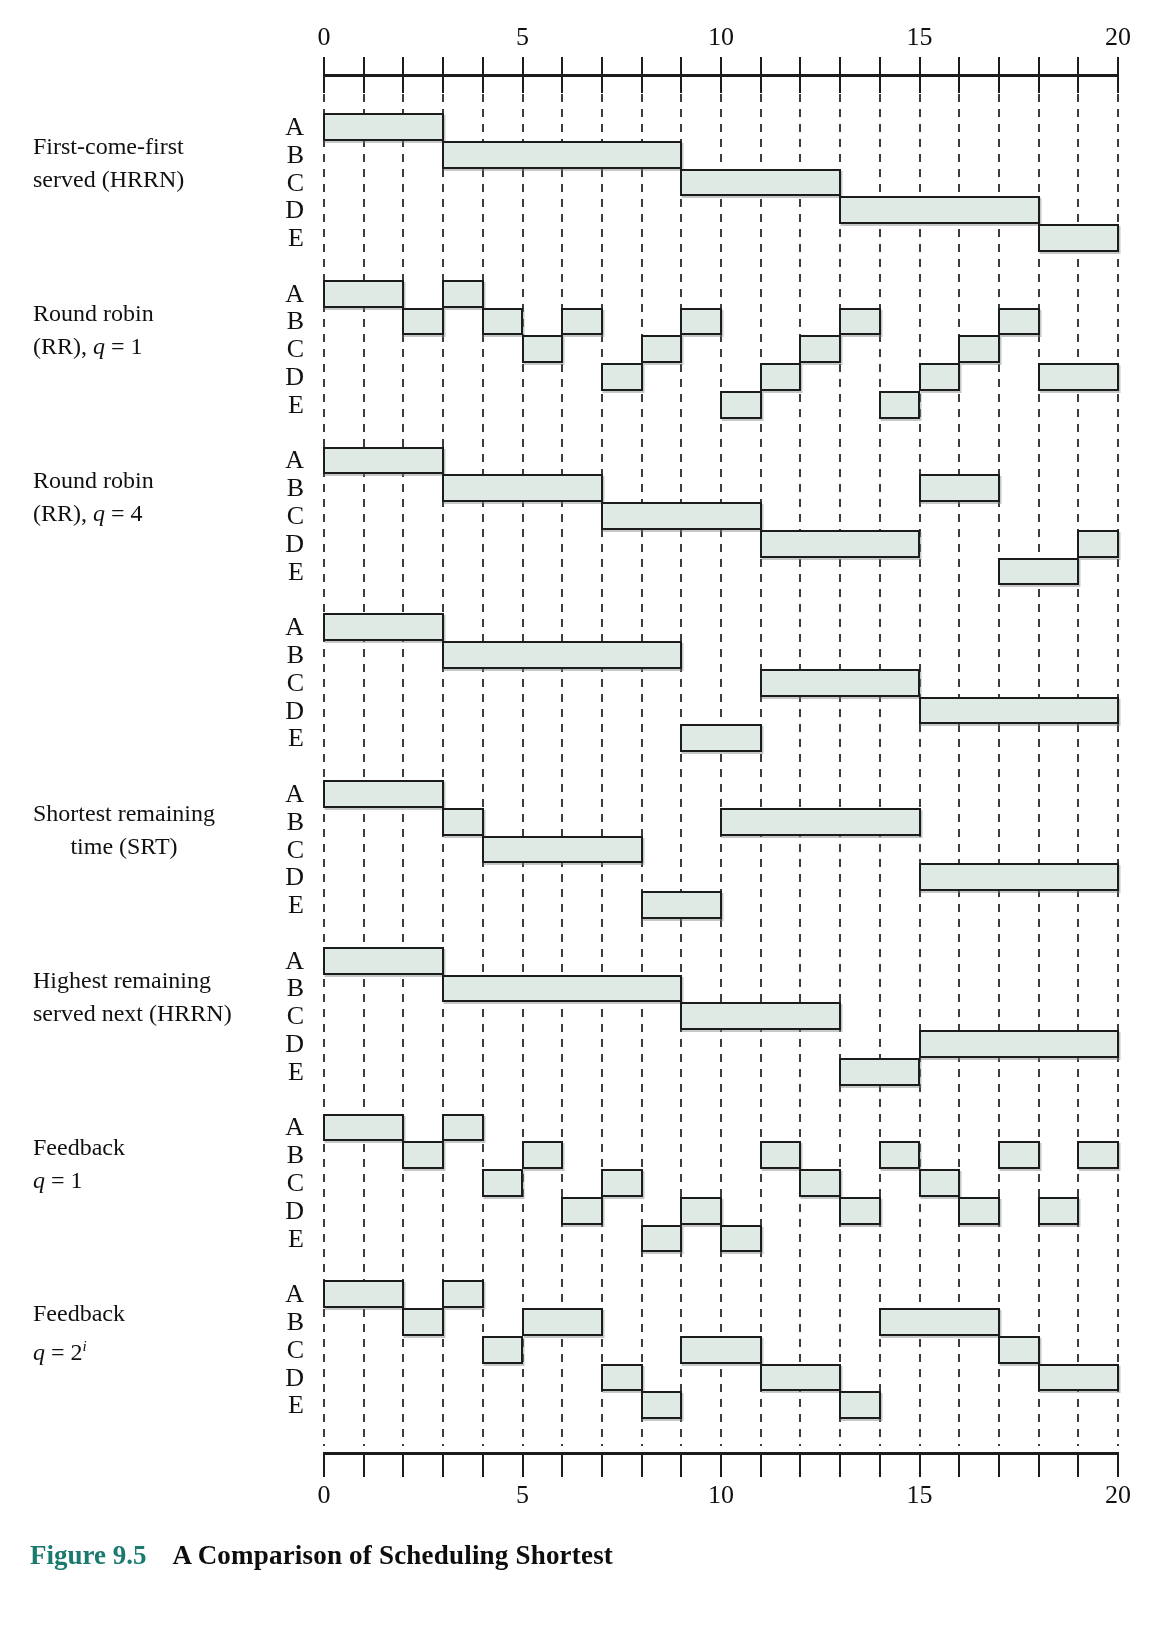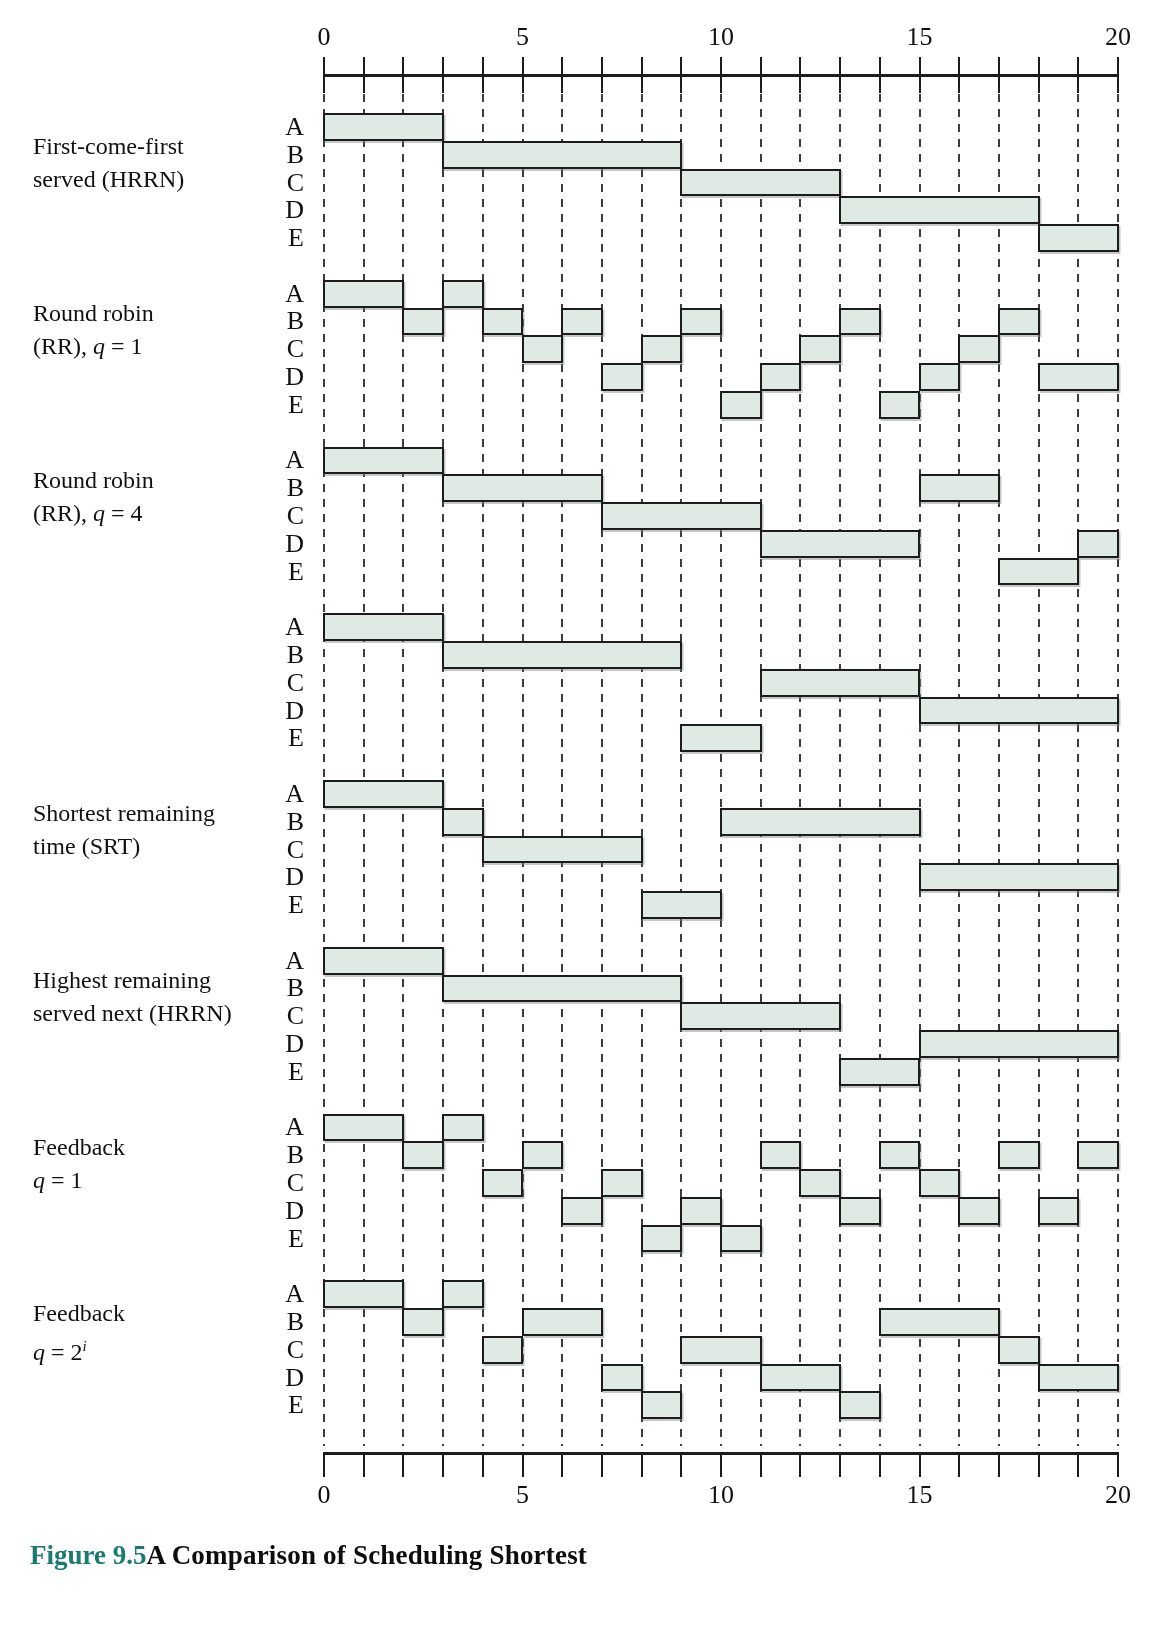--- a/index.html
+++ b/index.html
@@ -11,21 +11,21 @@
   .bar{position:absolute;box-sizing:border-box;border:2px solid #1c1c1c;
        box-shadow:1.5px 2px 0 rgba(125,135,130,0.45);}
   .rowlab{position:absolute;width:44px;text-align:right;font-size:26px;line-height:28px;}
   .seclab{position:absolute;left:33px;font-size:24px;line-height:33px;white-space:nowrap;}
   .seclab i{font-style:italic;}
   .seclab sup{font-size:15px;font-style:italic;}
   .axline{position:absolute;background:#1c1c1c;}
   .tick{position:absolute;width:2px;background:#1c1c1c;}
   .axnum{position:absolute;width:60px;text-align:center;font-size:26px;}
   .caption{position:absolute;left:30px;top:1540px;font-size:27px;font-weight:bold;}
-  .fig-num{color:#1a7a70;}
+  .fig-num{color:#1a7a70;margin-right:26px;}
   .fig-title{color:#0d0d0d;letter-spacing:0.2px;}
 </style>
 </head>
 <body>
 
 <div class="page">
   <div id="chart">
       <div class="vline" style="left: 323px; top: 94px; height: 1352px;"></div>
       <div class="vline" style="left: 362.7px; top: 94px; height: 1352px;"></div>
       <div class="vline" style="left: 402.4px; top: 94px; height: 1352px;"></div>
@@ -161,21 +161,21 @@
       <div class="rowlab" style="left: 260px; top: 613.15px;">A</div>
       <div class="bar" style="left: 323px; top: 613.25px; width: 121.1px; height: 27.8px; background: rgb(224, 234, 228); border-color: rgb(28, 28, 28);"></div>
       <div class="rowlab" style="left: 260px; top: 640.95px;">B</div>
       <div class="bar" style="left: 442.1px; top: 641.05px; width: 240.2px; height: 27.8px; background: rgb(224, 234, 228); border-color: rgb(28, 28, 28);"></div>
       <div class="rowlab" style="left: 260px; top: 668.75px;">C</div>
       <div class="bar" style="left: 759.7px; top: 668.85px; width: 160.8px; height: 27.8px; background: rgb(224, 234, 228); border-color: rgb(28, 28, 28);"></div>
       <div class="rowlab" style="left: 260px; top: 696.55px;">D</div>
       <div class="bar" style="left: 918.5px; top: 696.65px; width: 200.5px; height: 27.8px; background: rgb(224, 234, 228); border-color: rgb(28, 28, 28);"></div>
       <div class="rowlab" style="left: 260px; top: 724.35px;">E</div>
       <div class="bar" style="left: 680.3px; top: 724.45px; width: 81.4px; height: 27.8px; background: rgb(224, 234, 228); border-color: rgb(28, 28, 28);"></div>
-      <div class="seclab" style="top: 797px;">
+      <div class="seclab" style="top: 797px; text-align: center;">
         <div><span>Shortest remaining</span></div>
         <div><span>time (SRT)</span></div>
       </div>
       <div class="rowlab" style="left: 260px; top: 779.9px;">A</div>
       <div class="bar" style="left: 323px; top: 780px; width: 121.1px; height: 27.8px; background: rgb(224, 234, 228); border-color: rgb(28, 28, 28);"></div>
       <div class="rowlab" style="left: 260px; top: 807.7px;">B</div>
       <div class="bar" style="left: 442.1px; top: 807.8px; width: 41.7px; height: 27.8px; background: rgb(224, 234, 228); border-color: rgb(28, 28, 28);"></div>
       <div class="bar" style="left: 720px; top: 807.8px; width: 200.5px; height: 27.8px; background: rgb(224, 234, 228); border-color: rgb(28, 28, 28);"></div>
       <div class="rowlab" style="left: 260px; top: 835.5px;">C</div>
       <div class="bar" style="left: 481.8px; top: 835.6px; width: 160.8px; height: 27.8px; background: rgb(224, 234, 228); border-color: rgb(28, 28, 28);"></div>

